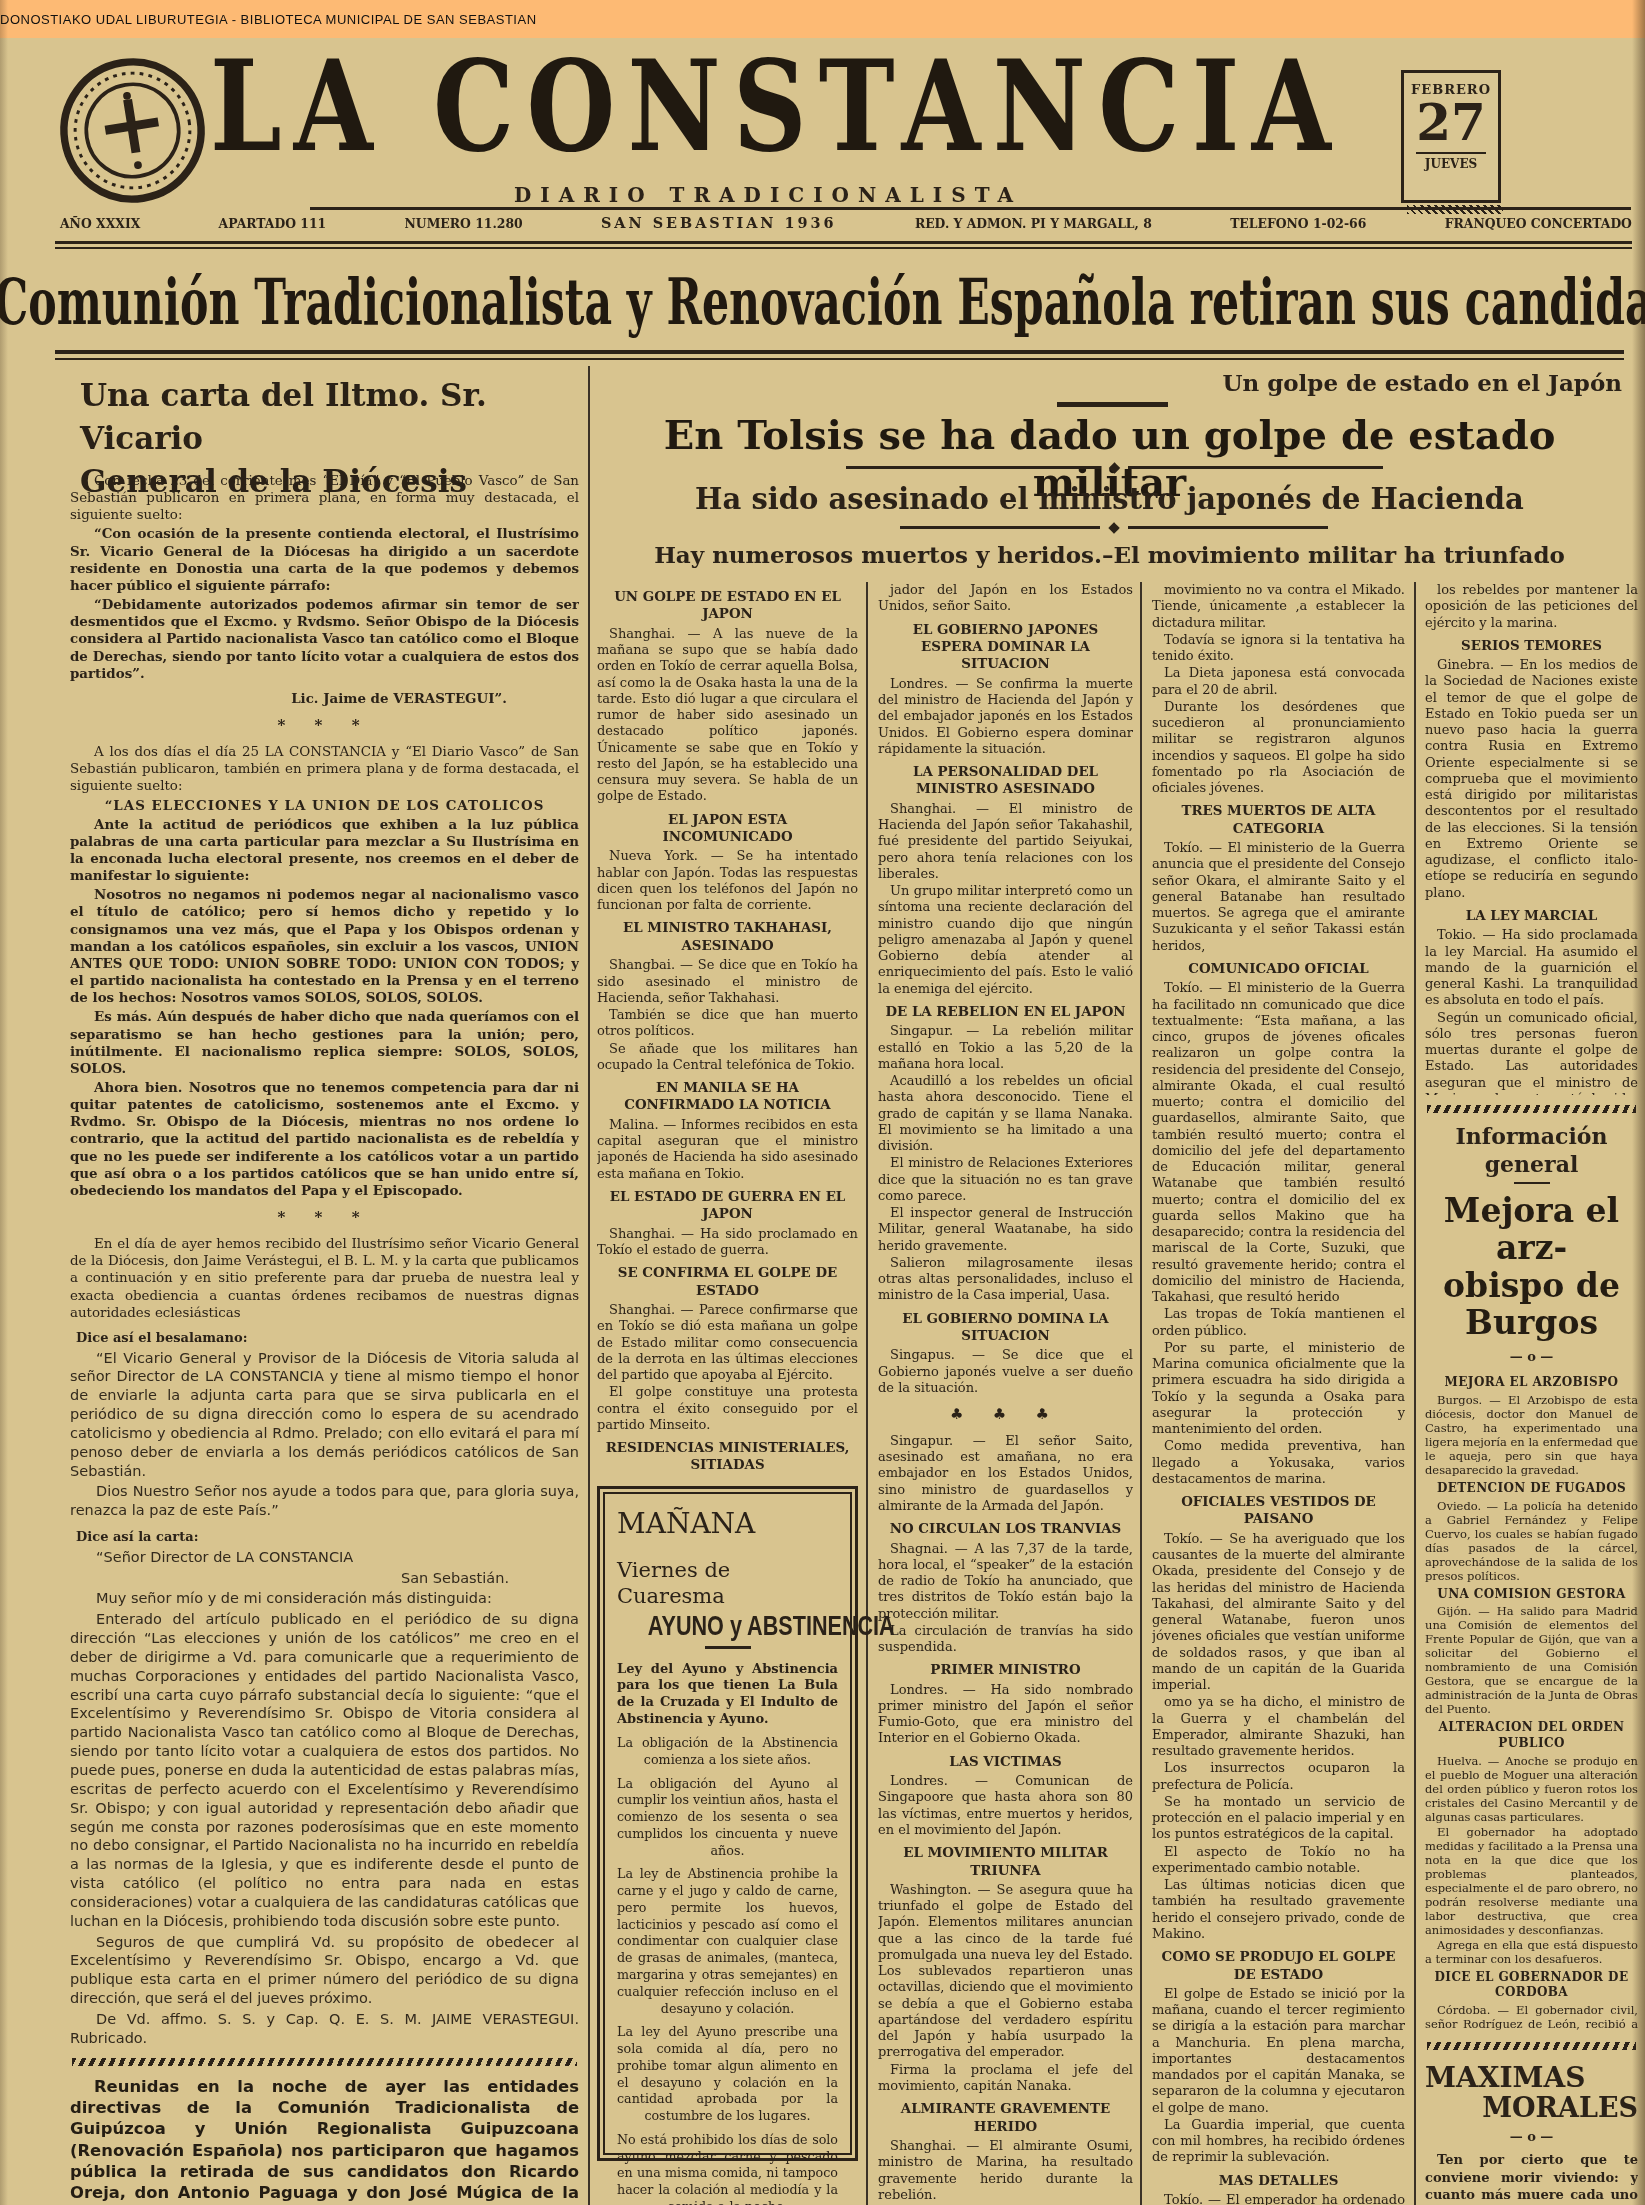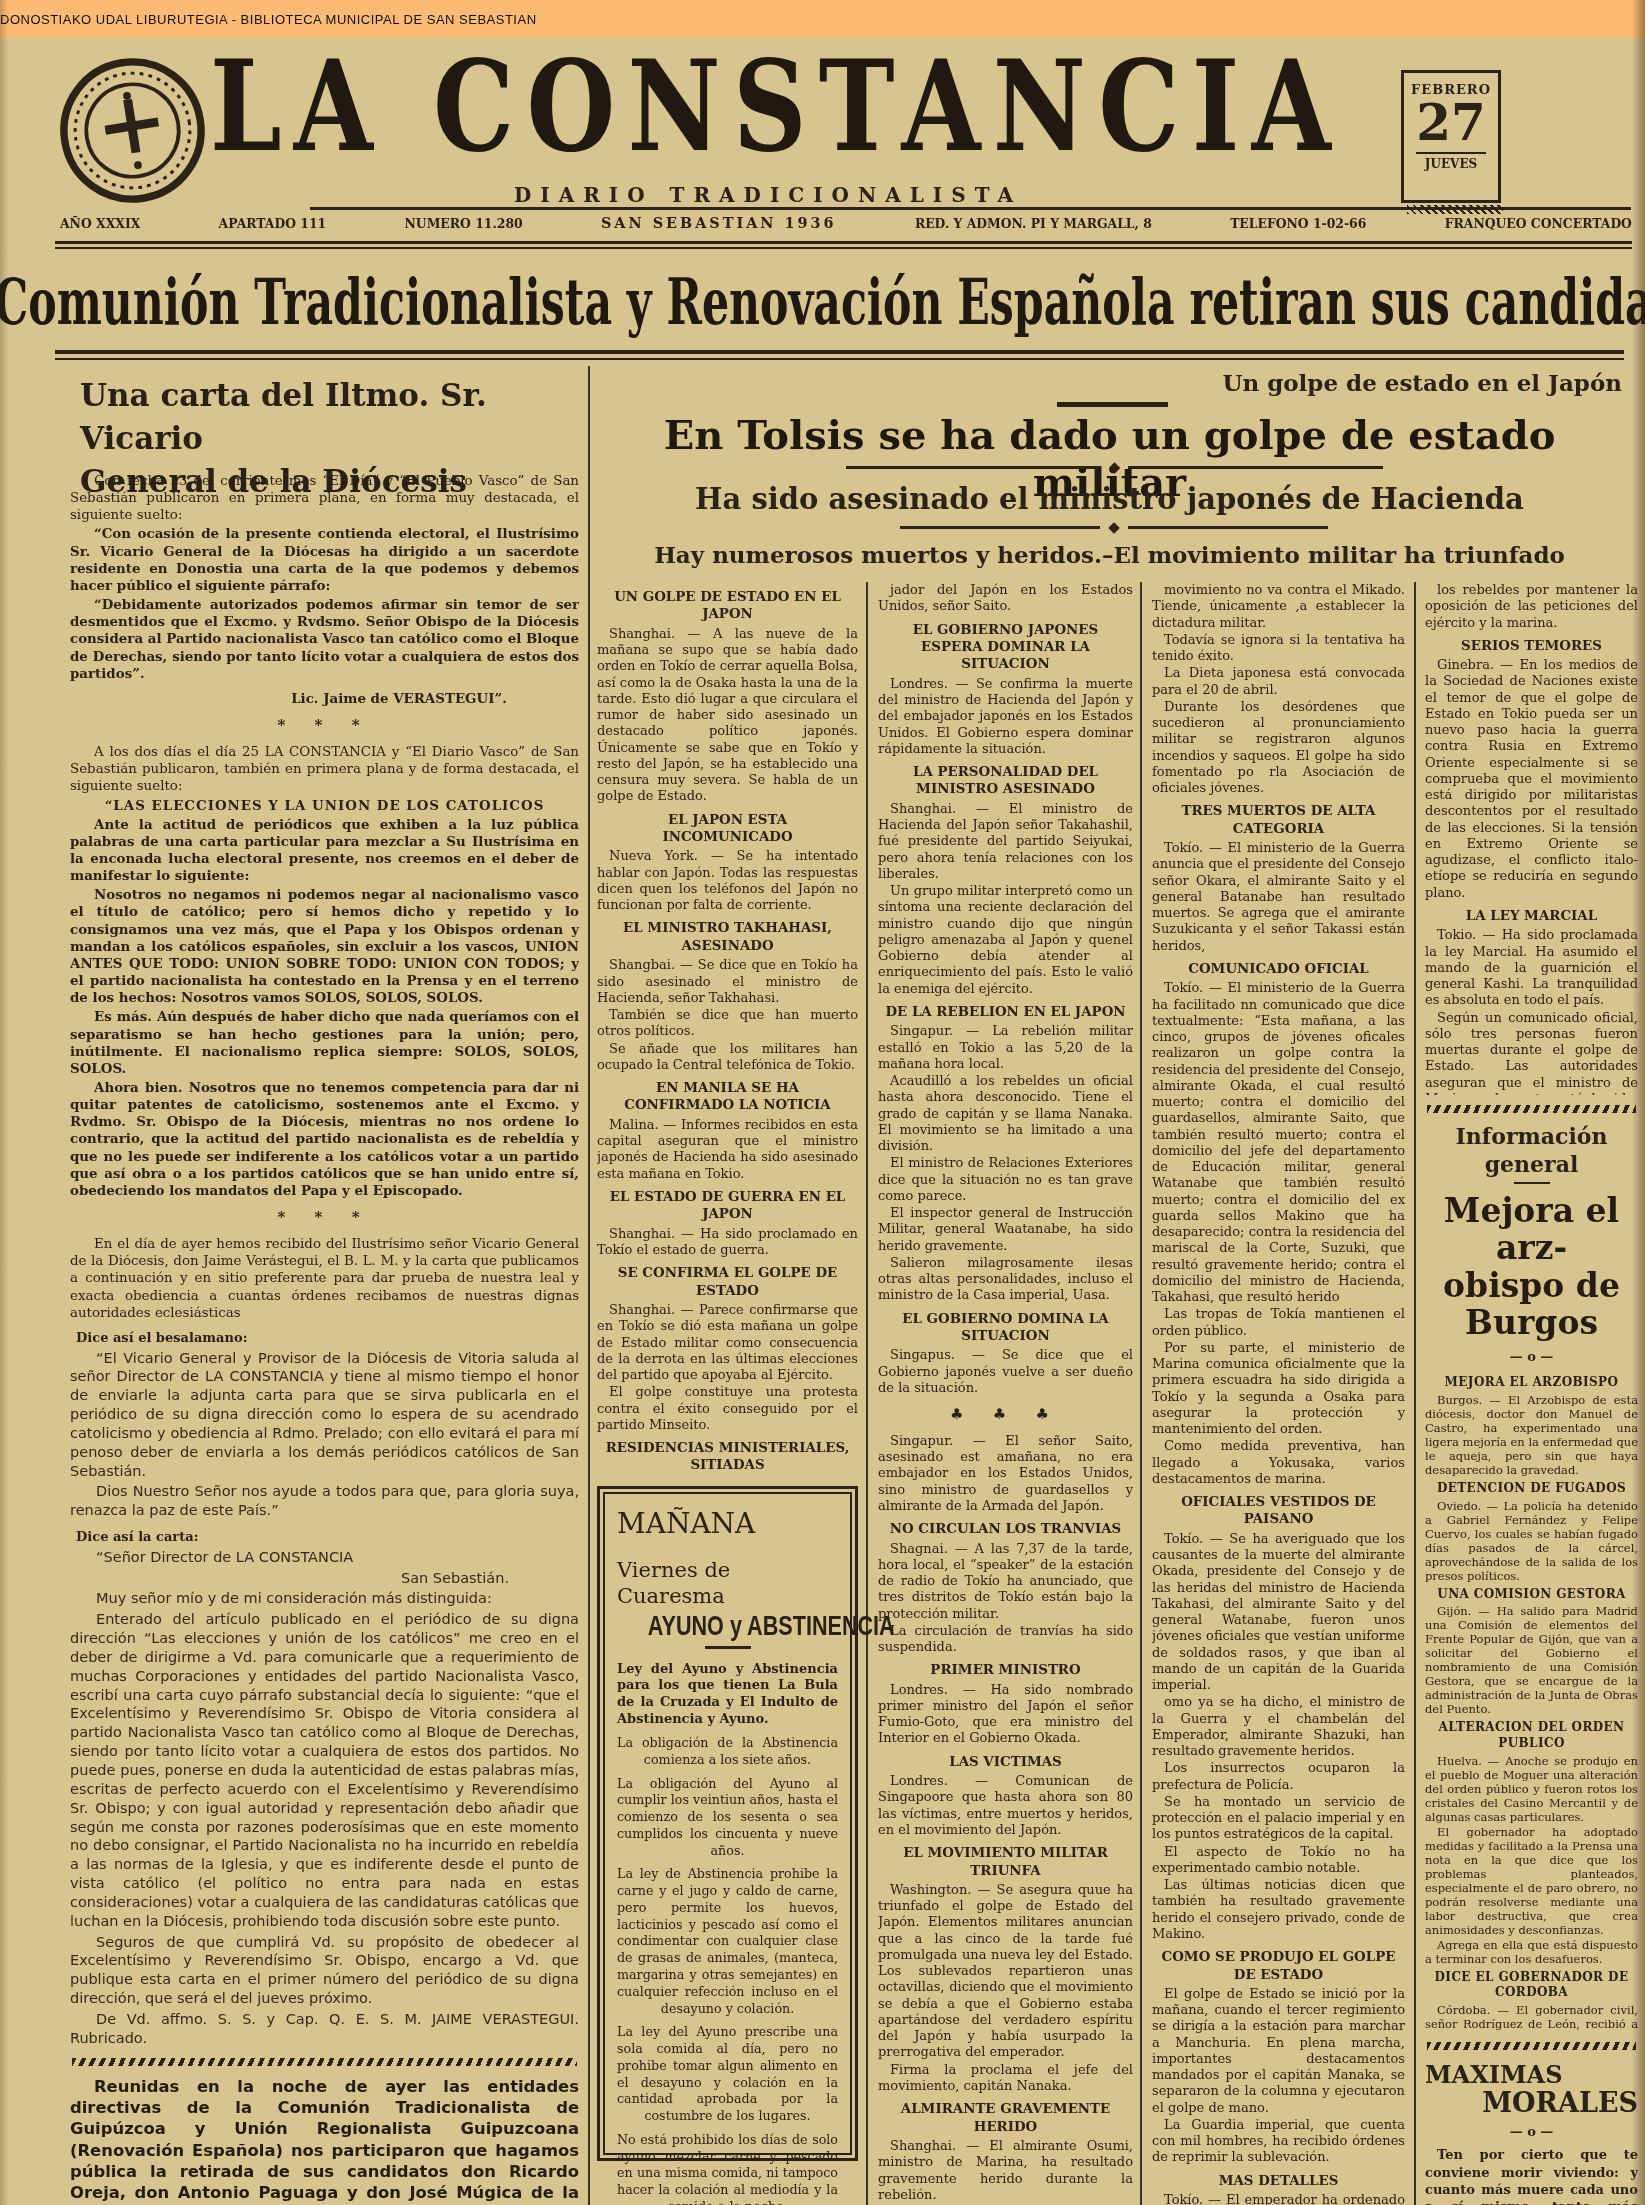--- a/index.html
+++ b/index.html
@@ -123,21 +123,21 @@
   .fast-inner .col-p { font-size:12.7px; line-height:1.32; text-align:justify; text-align-last:center; text-indent:0; margin:7px 0; }
 
   
   .ig-title { font-size:22px; font-weight:bold; text-align:center; margin:4px 0 0; }
   .ig-mini-rule { width:36px; height:2px; background:var(--ink); margin:4px auto 8px; }
   .ig-head { font-size:33px; font-weight:bold; text-align:center; line-height:1.13; color:#251d12; }
   .ig-o { text-align:center; font-weight:bold; font-size:13px; margin:8px 0 6px; }
   .ig-items { max-height:661px; overflow:hidden; }
   .ig-items .col-p { font-size:11.5px; line-height:1.22; }
   .ig-items .col-h { font-size:12px; margin:4px 2px 2px; letter-spacing:0.4px; }
-  .mx-t1 { font-size:24px; font-weight:bold; margin-top:0; }
+  .mx-t1 { font-size:28px; font-weight:bold; margin-top:0; }
   .mx-t2 { font-size:27px; font-weight:bold; text-align:right; margin-top:-4px; }
   .mx-o { text-align:center; font-weight:bold; font-size:13px; margin:4px 0 6px; }
   .mx-text { font-size:13px; font-weight:bold; line-height:1.32; text-align:justify; text-indent:12px; }
 </style>
 </head>
 <body>
 
 <div class="paper">
 
   <div class="archive-bar">

